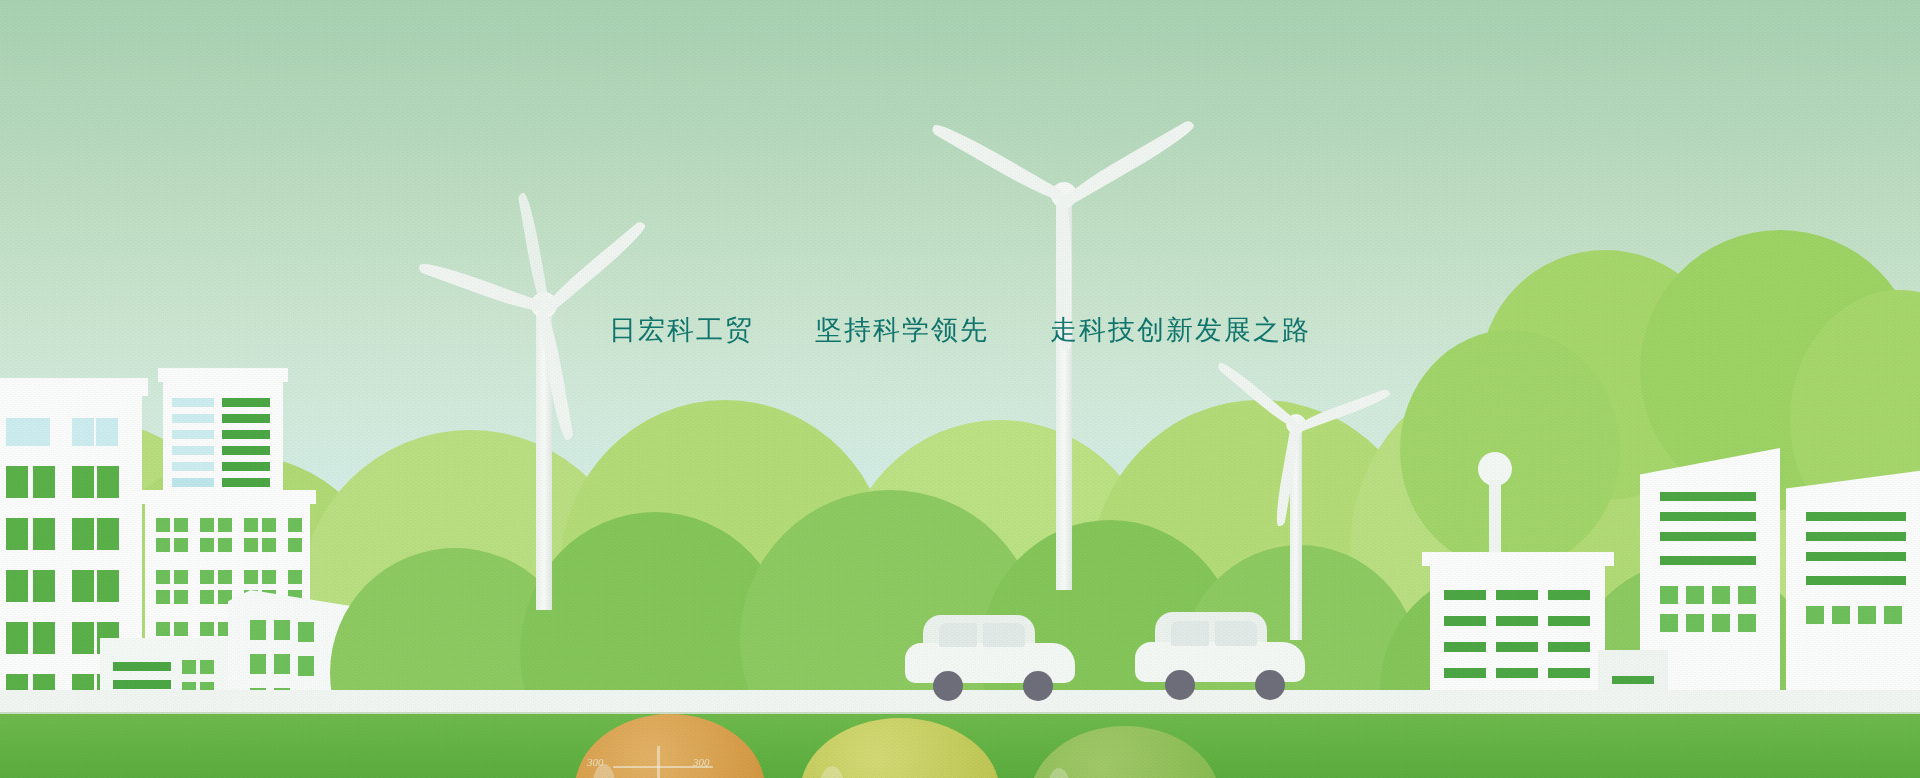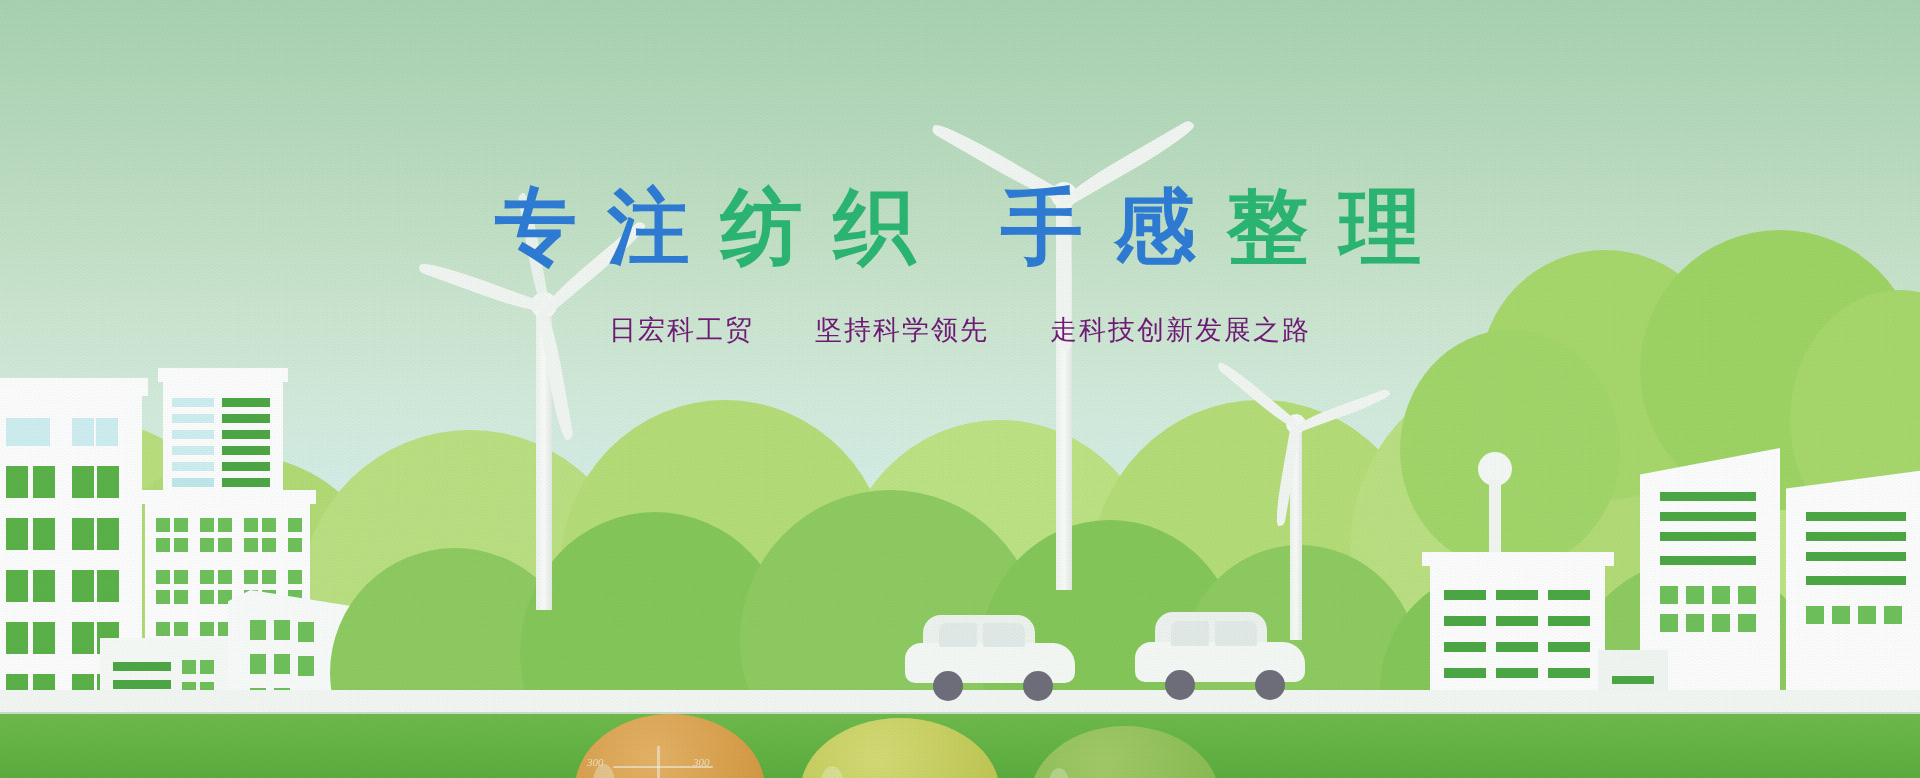--- a/index.html
+++ b/index.html
@@ -102,21 +102,21 @@
   .h-green{color:#2bb673;}
   .h-gap{width:28px;}
 
   .subtitle{
     position:absolute;
     left:0;right:0;
     top:312px;
     text-align:center;
     font-size:27px;
     letter-spacing:2px;
-    color:#701a75;
+    color:#0f766e;
     white-space:nowrap;
     font-family:"Liberation Sans","DejaVu Sans",sans-serif;
   }
   .subtitle span{display:inline-block;}
   .s-gap{width:42px;}
 </style>
 </head>
 <body>
 
 <div id="stage">
@@ -411,31 +411,20 @@
 
   <div class="beaker" style="left:1030px;top:726px;width:190px;height:146px;
               background:radial-gradient(circle at 38% 28%,#a9ce6d,#8fbf56 70%,#7db046);
               opacity:.92;">
 
     <span class="beakmark" style="left:20px;top:50px;">300</span>
     <div style="position:absolute;left:18px;top:42px;width:22px;height:40px;
                 background:rgba(255,255,255,.30);border-radius:50%;"></div>
   </div>
 
-  <div class="headline">
-    <span class="h-blue">专</span>
-    <span class="h-blue">注</span>
-    <span class="h-green">纺</span>
-    <span class="h-green">织</span>
-    <span class="h-gap"></span>
-    <span class="h-blue">手</span>
-    <span class="h-blue">感</span>
-    <span class="h-green">整</span>
-    <span class="h-green">理</span>
-  </div>
 
   <div class="subtitle">
     <span>日宏科工贸</span>
     <span class="s-gap"></span>
     <span>坚持科学领先</span>
     <span class="s-gap"></span>
     <span>走科技创新发展之路</span>
   </div>
 
   <div class="texture"></div>

